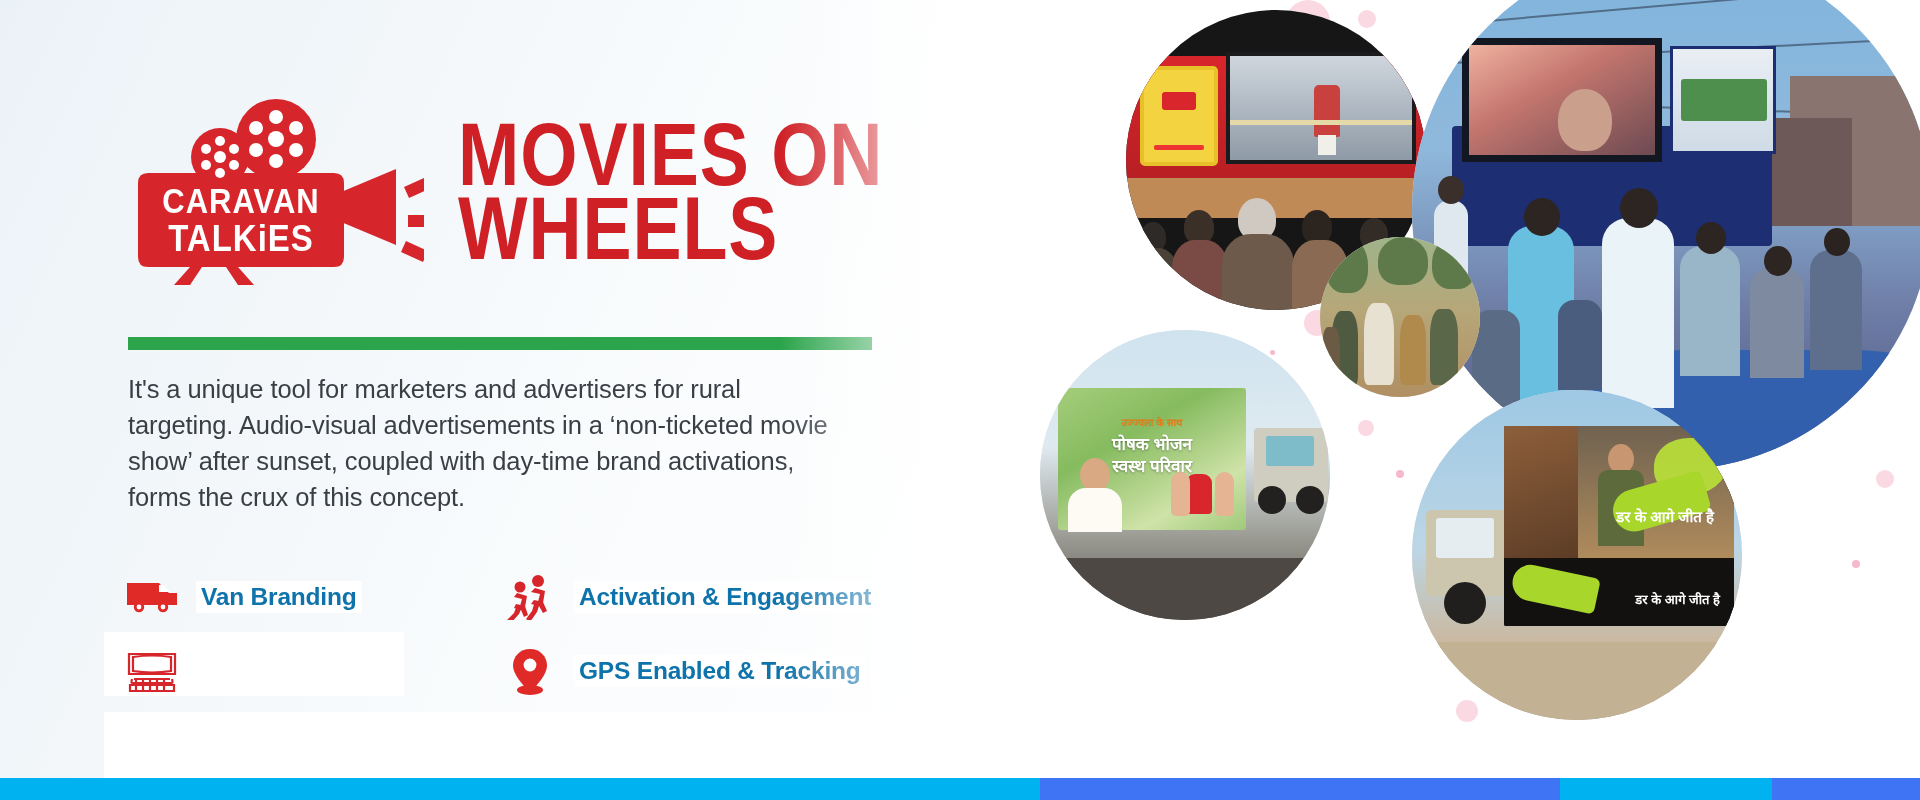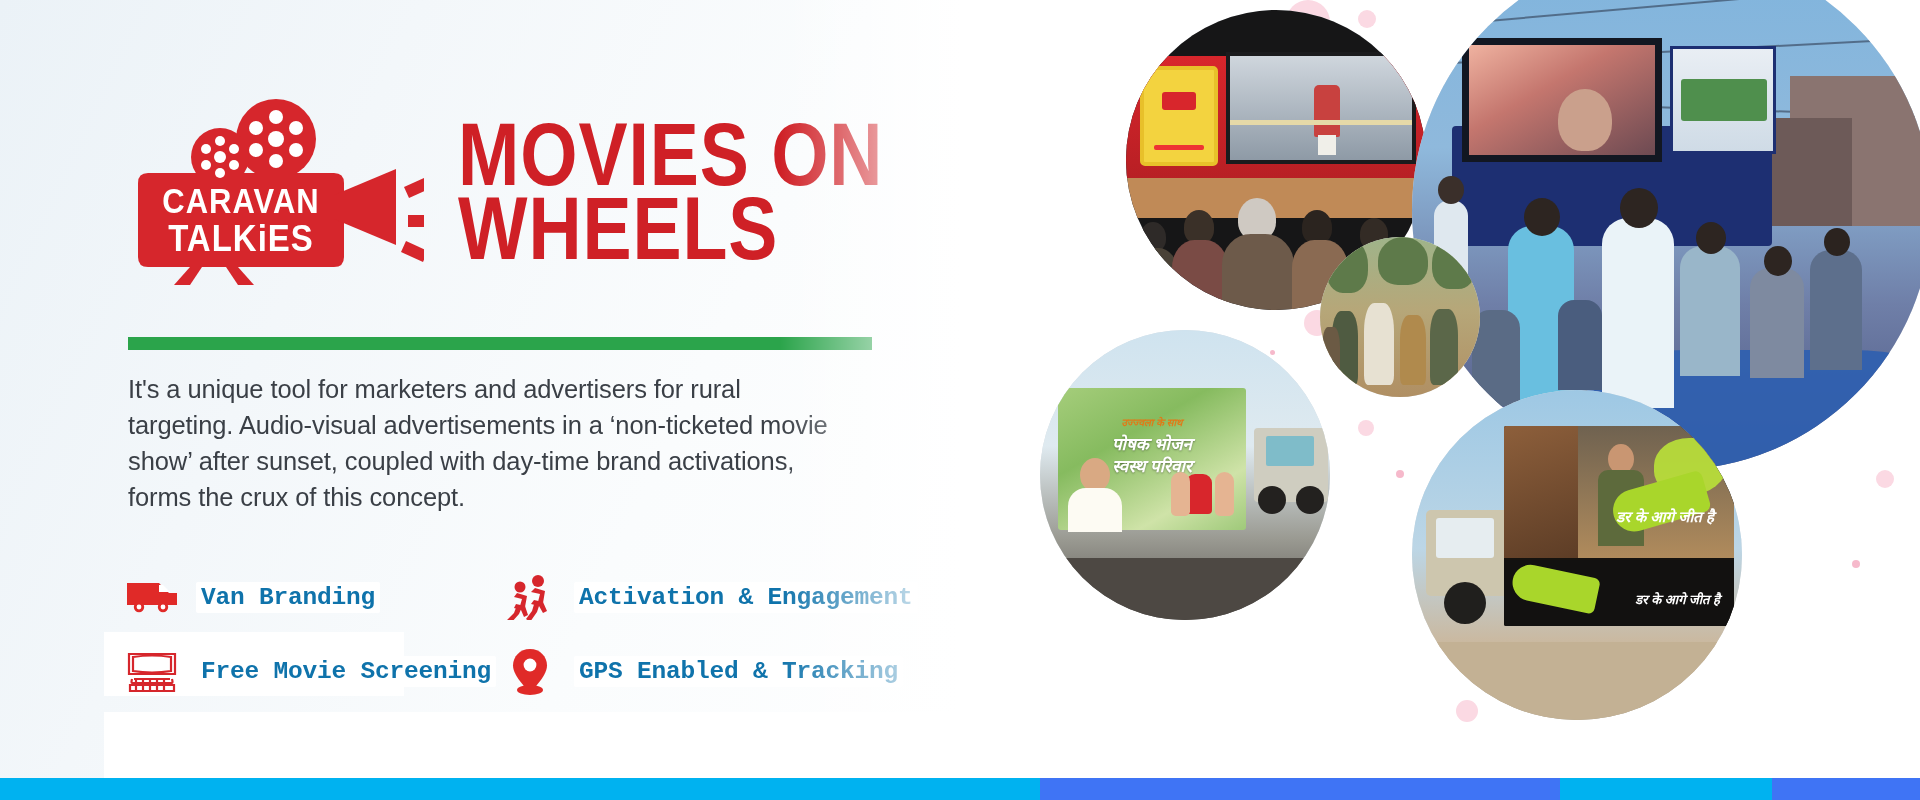--- a/index.html
+++ b/index.html
@@ -80,21 +80,20 @@
     position:absolute;
     left:124px; top:560px;
     display:grid;
     grid-template-columns:378px 378px;
     grid-auto-rows:74px;
     align-items:center;
   }
   .feature{
     display:flex; align-items:center; gap:16px;
     height:74px;
-    font-family:Liberation Mono, monospace;
   }
   .feature .ficon{
     width:56px; height:50px;
     flex:0 0 56px;
     display:flex; align-items:center; justify-content:center;
   }
   .feature .ficon svg{ display:block; }
   .feature .flabel{
     font-size:24.5px;
     font-weight:700;
@@ -120,21 +119,20 @@
 
   .dot{ position:absolute; border-radius:50%; background:#f9c9d6; }
   .dot.pale{ background:#fbd9e3; }
   .dot.tiny{ background:#f6b9cb; }
 
   .photo{
     position:absolute;
     border-radius:50%;
     overflow:hidden;
     background:#d8dde2;
-    font-style:italic;
   }
 
   
   .p1{ left:86px; top:10px; width:300px; height:300px; }
   .p1 .sky{ position:absolute; inset:0; background:#161617; }
   .p1 .truckbody{ position:absolute; left:0; top:46px; width:100%; height:122px; background:linear-gradient(180deg,#d8262c,#b81f24); }
   .p1 .poster{ position:absolute; left:14px; top:56px; width:78px; height:100px; background:#f3d33f; border:4px solid #e8c02a; border-radius:5px; }
   .p1 .poster i{ position:absolute; left:50%; top:34%; transform:translate(-50%,-50%); width:34px; height:18px; background:#d8262c; border-radius:3px; }
   .p1 .poster b{ position:absolute; left:10px; bottom:12px; right:10px; height:5px; background:#e33; border-radius:2px;}
   .p1 .screen{ position:absolute; left:100px; top:42px; width:190px; height:112px; background:linear-gradient(180deg,#cfd6dd,#8e9aa6); border:4px solid #1b1b1d; }
@@ -317,21 +315,20 @@
         <span class="ficon">
           <svg width="54" height="44" viewBox="0 0 54 44" xmlns="http://www.w3.org/2000/svg" fill="none" stroke="#d6262c" stroke-width="2.2">
             <path d="M4 5 h46 v20 H4 z"></path>
             <path d="M8 8 q19 -3 38 0 v14 q-19 3 -38 0 z"></path>
             <path d="M9 30 h36 M7 30 q-1 4 0 4 h40 q1 0 0 -4"></path>
             <path d="M11 30 v5 M18 30 v5 M25 30 v5 M32 30 v5 M39 30 v5"></path>
             <path d="M5 36 h44 v6 H5 z"></path>
             <path d="M11 36 v6 M18 36 v6 M25 36 v6 M32 36 v6 M39 36 v6"></path>
           </svg>
         </span>
-        <span class="flabel">Free Movie Screening</span>
       </div>
 
       <div class="feature">
         <span class="ficon">
           <svg width="40" height="48" viewBox="0 0 40 48" xmlns="http://www.w3.org/2000/svg">
             <path d="M20 2 C10 2 3 9.5 3 18.5 C3 30 20 45 20 45 C20 45 37 30 37 18.5 C37 9.5 30 2 20 2 z" fill="#e02a28"></path>
             <circle cx="20" cy="18" r="6.4" fill="#ffffff"></circle>
             <ellipse cx="20" cy="43" rx="13" ry="5" fill="#e02a28"></ellipse>
             <ellipse cx="20" cy="41.5" rx="6" ry="2.4" fill="#ffffff" opacity="0"></ellipse>
           </svg>

